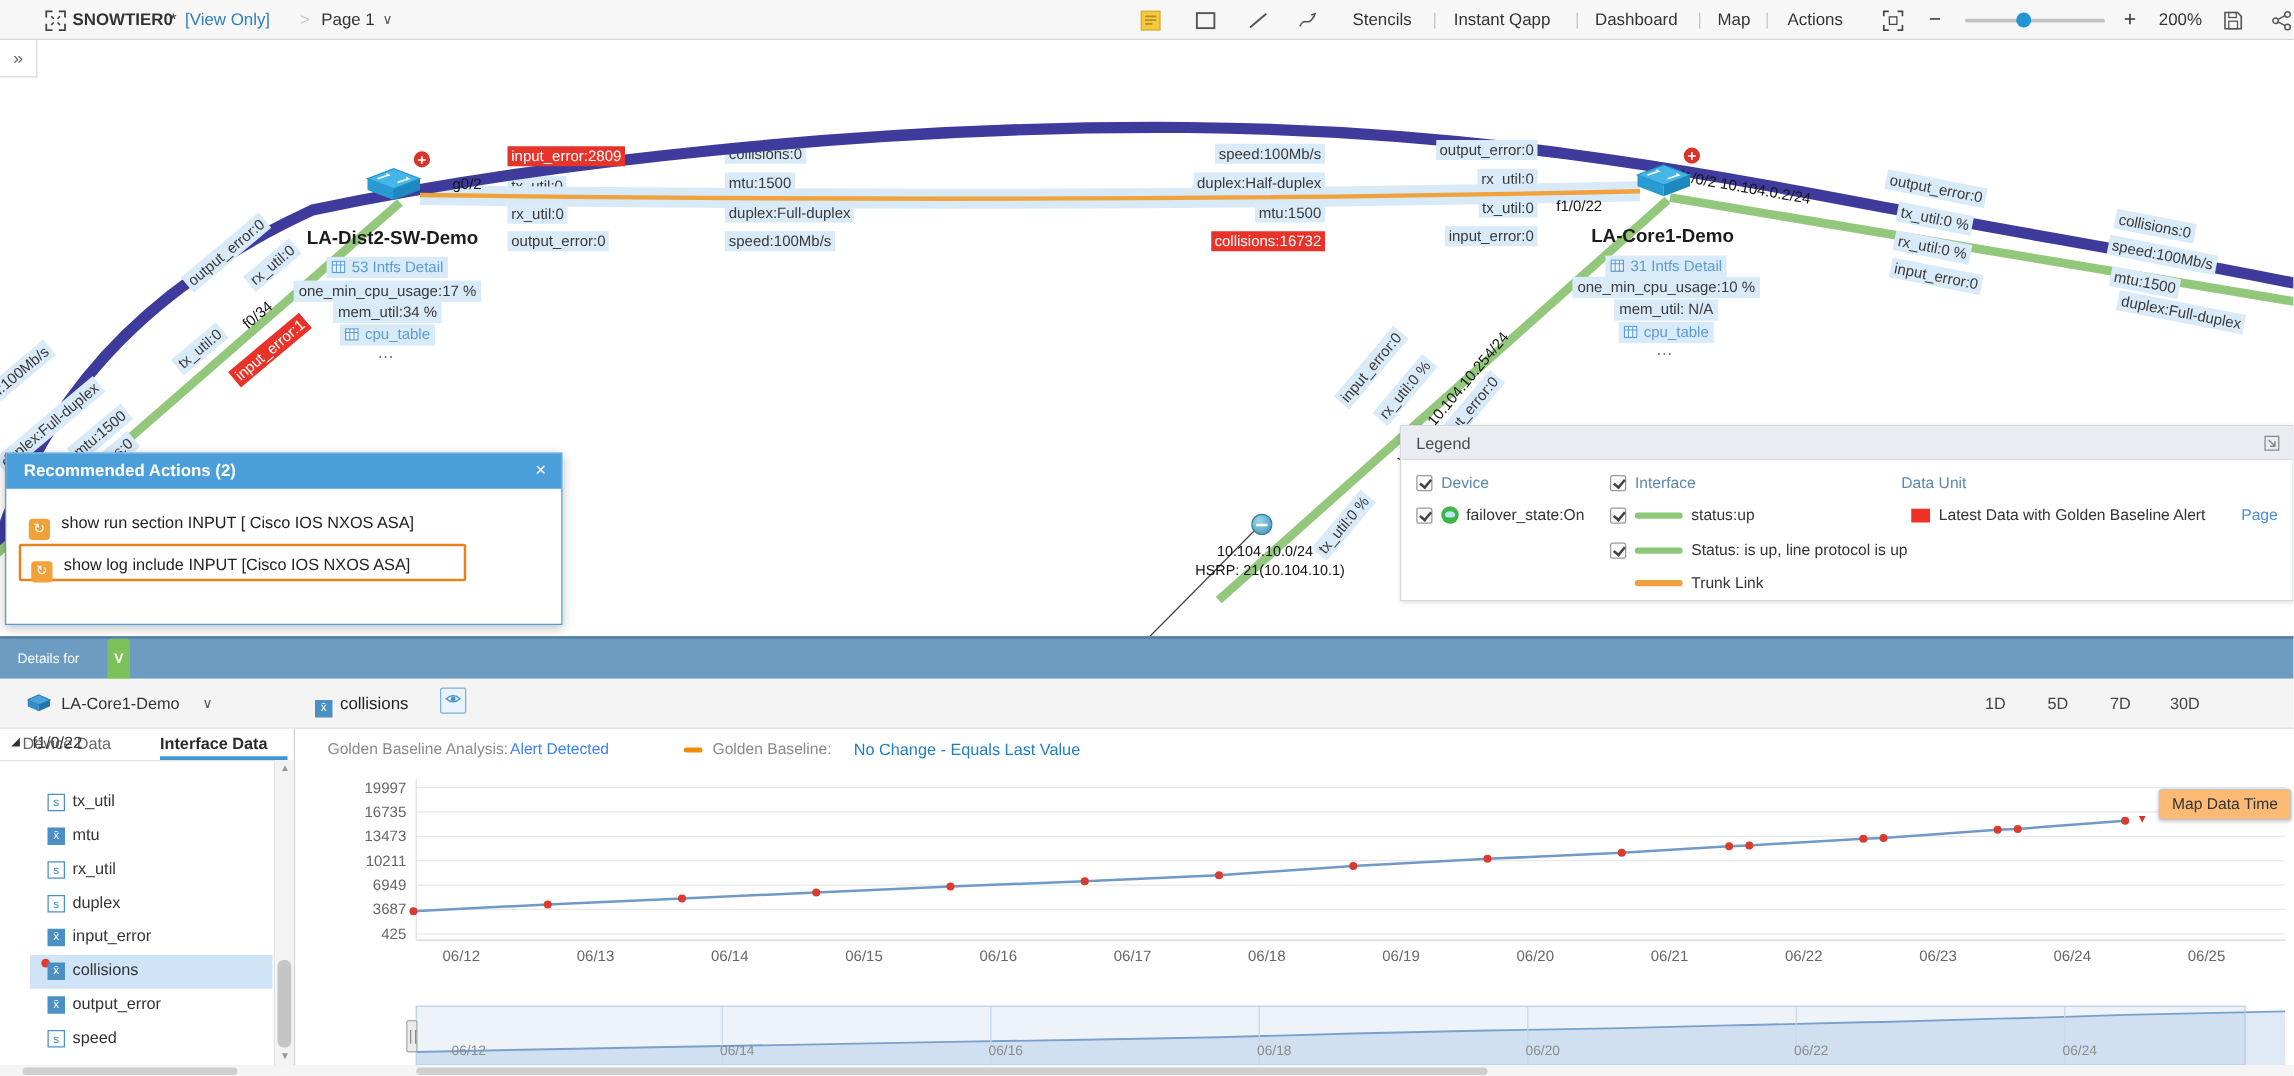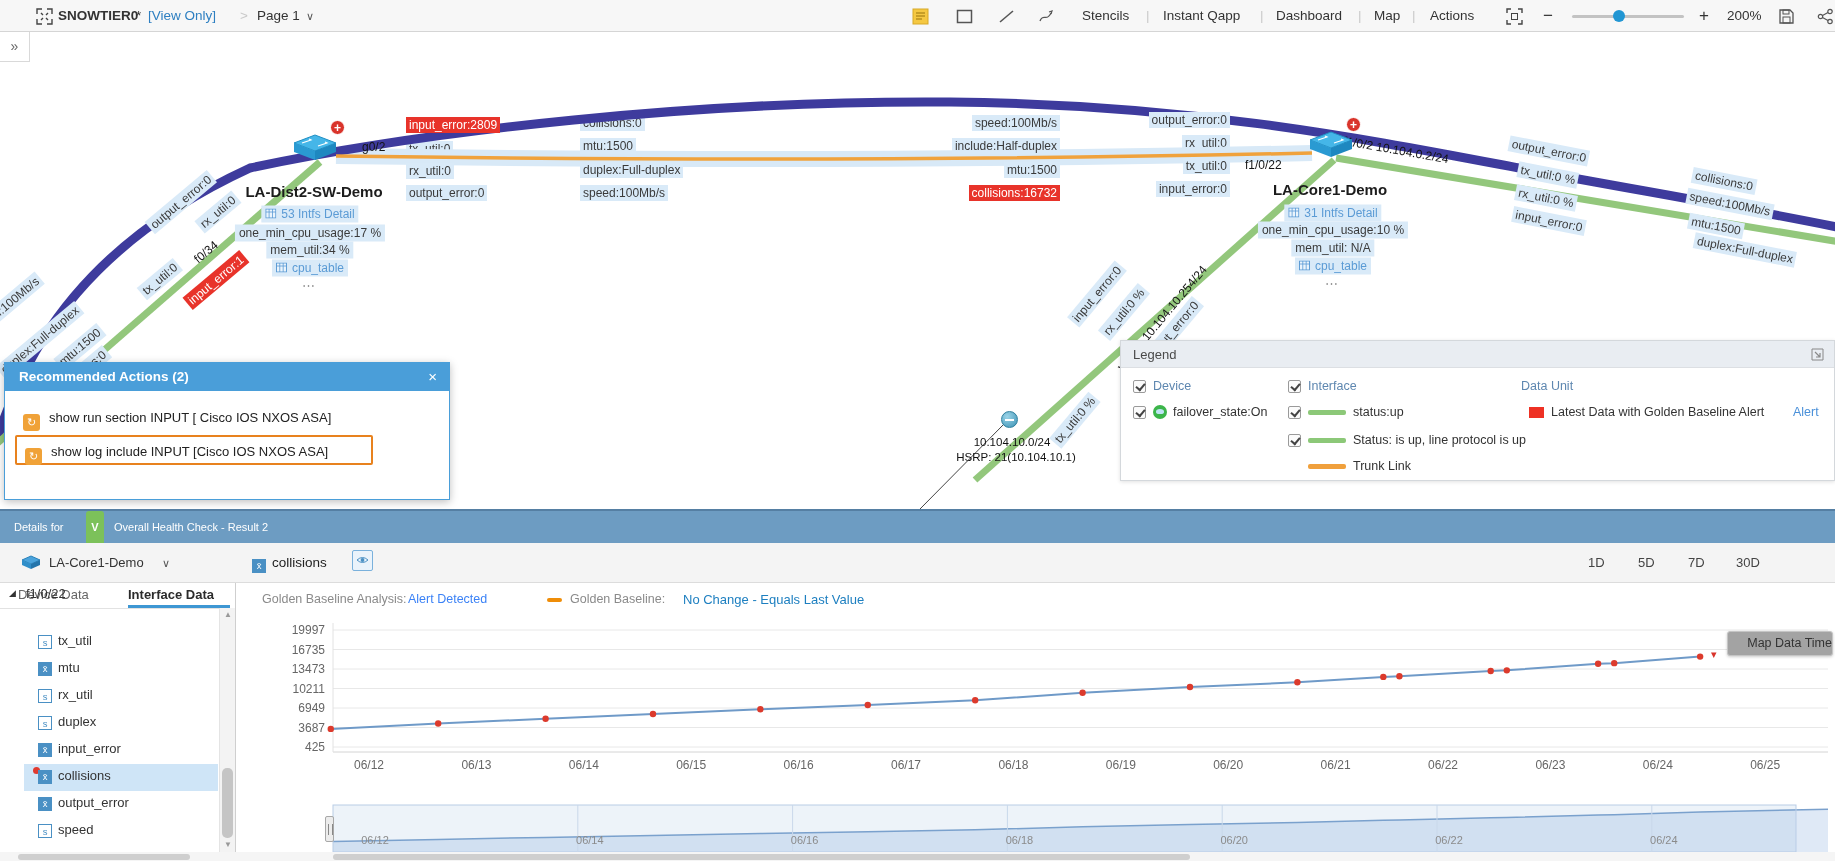--- a/index.html
+++ b/index.html
@@ -114,23 +114,23 @@
   .scr-arrow { position:absolute; left:4px; font-size:8px; color:#999; }
   .hscroll { position:absolute; height:9px; background:#f5f5f5; top:343px; }
   .hthumb { position:absolute; top:345px; height:6px; background:#cfcfcf; border-radius:3px; }
 
   
   .gb { position:absolute; top:83px; font-size:12.5px; color:#8a8a8a; white-space:nowrap; }
   #gb-alert { color:#3b82f6; }
   #gb-dash { position:absolute; left:547px; top:89px; width:15px; height:4px; background:#ef8d08; border-radius:2px; }
   #gb-value { color:#1d7fc0; font-size:13px; }
   #chart-svg { position:absolute; left:236px; top:74px; }
-  #mdt-btn { position:absolute; left:1727px; top:122px; width:106px; height:25px; background:#a3a3a3;
+  #mdt-btn { position:absolute; left:1727px; top:122px; width:106px; height:25px; background:#fdba74;
     border:1px solid #c5c5c5; border-radius:3px; box-shadow:0 1px 3px rgba(0,0,0,.2); font-size:12.5px;
-    color:#333; text-align:right; line-height:23px; cursor:pointer; }
+    color:#333; text-align:center; line-height:23px; cursor:pointer; }
   #mdt-marker { position:absolute; left:1711px; top:139px; color:#d9342b; font-size:11px; }
   #mini-handle { position:absolute; left:325px; top:307px; width:9px; height:26px; background:#ececec;
     border:1px solid #a8a8a8; border-radius:2px; cursor:ew-resize; }
   #mini-handle:after { content:""; position:absolute; left:2px; top:7px; width:3px; height:11px;
     border-left:1px solid #888; border-right:1px solid #888; }
 </style>
 </head>
 <body>
 
 <div id="app">
@@ -221,21 +221,21 @@
     <span class="lbl under" style="left:406px;top:109px">tx_util:0</span>
     <span class="lbl" style="left:406px;top:131px">rx_util:0</span>
     <span class="lbl" style="left:406px;top:153px">output_error:0</span>
 
     <span class="lbl under" style="left:580px;top:83px">collisions:0</span>
     <span class="lbl" style="left:580px;top:106px">mtu:1500</span>
     <span class="lbl" style="left:580px;top:130px">duplex:Full-duplex</span>
     <span class="lbl" style="left:580px;top:153px">speed:100Mb/s</span>
 
     <span class="lbl" style="right:775px;top:83px">speed:100Mb/s</span>
-    <span class="lbl" style="right:775px;top:106px">include:Half-duplex</span>
+    <span class="lbl" style="right:775px;top:106px">duplex:Half-duplex</span>
     <span class="lbl" style="right:775px;top:130px">mtu:1500</span>
     <span class="lbl red" style="right:775px;top:153px">collisions:16732</span>
 
     <span class="lbl" style="right:605px;top:80px">output_error:0</span>
     <span class="lbl under" style="right:605px;top:103px">rx_util:0</span>
     <span class="lbl" style="right:605px;top:126px">tx_util:0</span>
     <span class="lbl" style="right:605px;top:149px">input_error:0</span>
     <span class="port" style="left:1245px;top:126px">f1/0/22</span>
 
     <span class="port c" style="left:1396px;top:118px;transform:translate(-50%,-50%) rotate(10deg)">f1/0/2 10.104.0.2/24</span>
@@ -330,36 +330,35 @@
       <span class="lg head" style="left:400px;top:38px">Data Unit</span>
 
       <span class="cb" style="left:12px;top:65px"></span>
       <span id="lg-fo-ico" style="left:32px;top:64px"></span>
       <span class="lg" style="left:52px;top:64px">failover_state:On</span>
       <span class="cb" style="left:167px;top:65px"></span>
       <span class="swatch" style="left:187px;top:69px;background:#8cc878"></span>
       <span class="lg" style="left:232px;top:64px">status:up</span>
       <span id="lg-red" style="left:408px;top:66px"></span>
       <span class="lg" style="left:430px;top:64px">Latest Data with Golden Baseline Alert</span>
-      <span class="lg" style="left:672px;top:64px;color:#4a90d9;cursor:pointer">Alert</span>
+      <span class="lg" style="left:672px;top:64px;color:#4a90d9;cursor:pointer">Page</span>
 
       <span class="cb" style="left:167px;top:93px"></span>
       <span class="swatch" style="left:187px;top:97px;background:#8cc878"></span>
       <span class="lg" style="left:232px;top:92px">Status: is up, line protocol is up</span>
 
       <span class="swatch" style="left:187px;top:123px;background:#f0a03c"></span>
       <span class="lg" style="left:232px;top:118px">Trunk Link</span>
     </div>
   </div>
 
   <div id="details">
     <div id="det-bar">
       <span style="left:14px">Details for</span>
       <span id="qapp-badge">V</span>
-      <span style="left:114px">Overall Health Check - Result 2</span>
     </div>
 
     <div id="dev-row">
       <svg style="position:absolute;left:22px;top:12px" width="19" height="15" viewBox="0 0 19 15">
         <polygon points="9,1 18,5 9,9 0,5" fill="#4aa3dc" stroke="#2a82ba"></polygon>
         <polygon points="0,5 9,9 9,14 0,10" fill="#2f8ec9"></polygon>
         <polygon points="18,5 9,9 9,14 18,10" fill="#2374ab"></polygon>
       </svg>
     </div>
     <span class="dr" style="left:49px;top:44px">LA-Core1-Demo</span>

